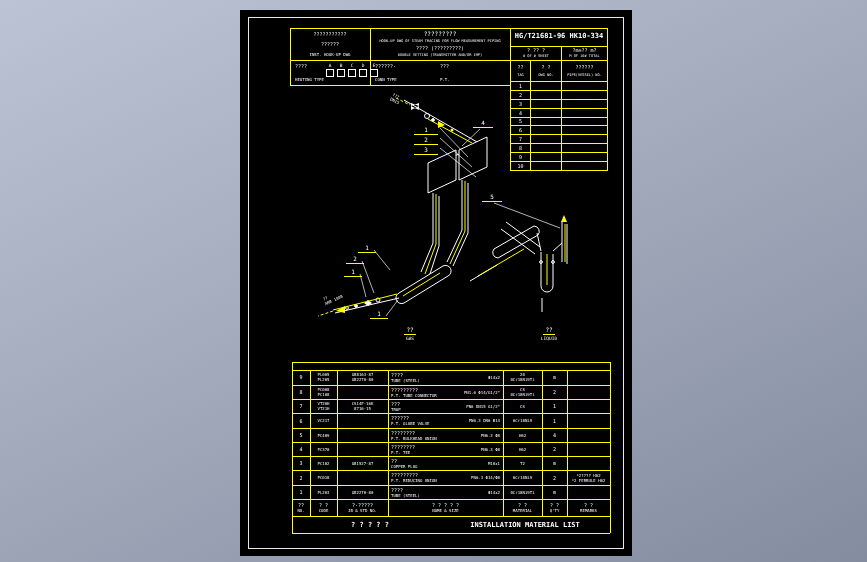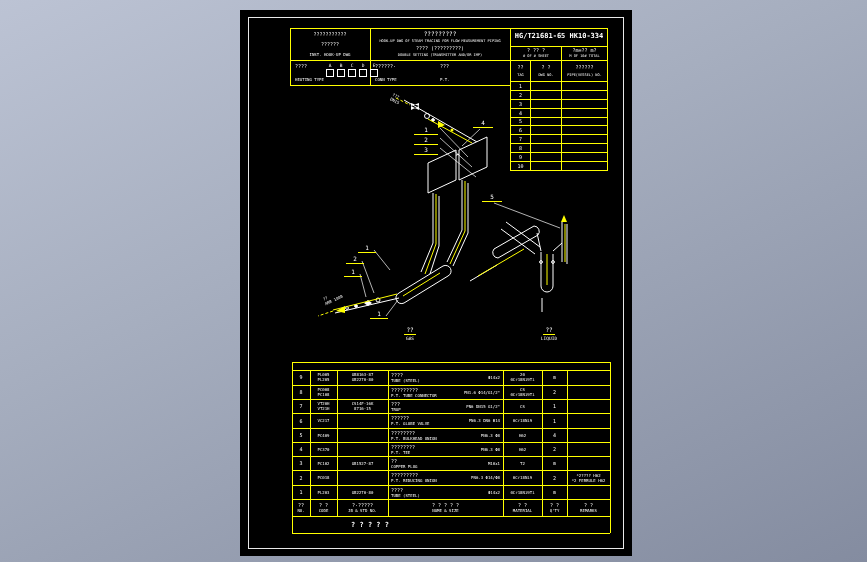--- a/index.html
+++ b/index.html
@@ -156,21 +156,21 @@
     <div class="s5">???????????</div>
     <div class="s5">??????</div>
     <div class="s4">INST. HOOK-UP DWG</div>
   </div>
   <div class="txt stack" style="left:371px;top:29px;width:138px;height:30px;">
     <div class="s6">?????????</div>
     <div class="s4" style="font-size:3.6px;">HOOK-UP DWG OF STEAM TRACING FOR FLOW MEASUREMENT PIPING</div>
     <div class="s5">???? (?????????)</div>
     <div class="s4" style="font-size:3.6px;">DOUBLE SETTING (TRANSMITTER AND/OR IMP)</div>
   </div>
-  <div class="txt s7 c" style="left:511px;top:32px;width:96px;">HG/T21681-65 HK10-334</div>
+  <div class="txt s7 c" style="left:511px;top:32px;width:96px;">HG/T21681-96 HK10-334</div>
   <div class="txt stack" style="left:511px;top:47px;width:50px;height:12px;">
     <div class="s5">?  ??  ?</div>
     <div class="s4" style="font-size:3.6px;"># OF # SHEET</div>
   </div>
   <div class="txt stack" style="left:562px;top:47px;width:45px;height:12px;">
     <div class="s5">?m=?? m?</div>
     <div class="s4" style="font-size:3.6px;">M OF 10# TOTAL</div>
   </div>
 
   <div class="txt" style="left:295px;top:63px;">????</div>
@@ -487,13 +487,14 @@
         <div class="s5">? ?</div>
         <div class="s4">Q'TY</div>
       </div>
     <div class="mcell c" style="left:567px;top:499px;width:43px;height:17px;">
         <div class="s5">? ?</div>
         <div class="s4">REMARKS</div>
       </div>
   </div>
 
   <div class="mcell c s7" style="left:300px;top:516px;width:140px;height:17px;">?  ?  ?  ?  ?</div>
+  <div class="mcell c s7" style="left:440px;top:516px;width:170px;height:17px;">INSTALLATION MATERIAL LIST</div>
 </div>
 
 </body></html>

